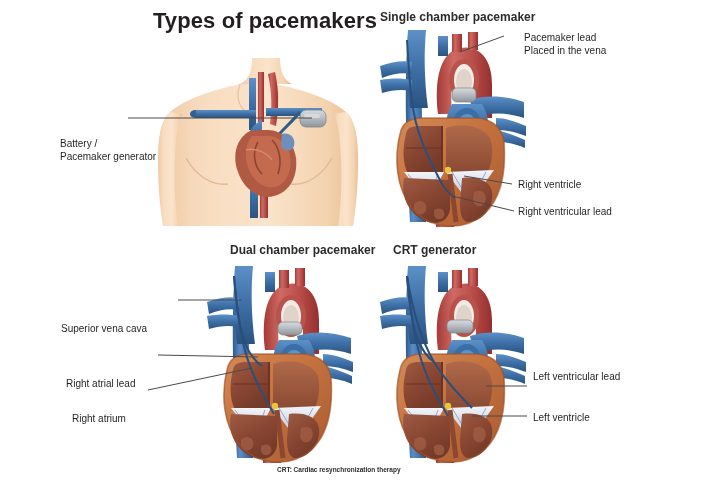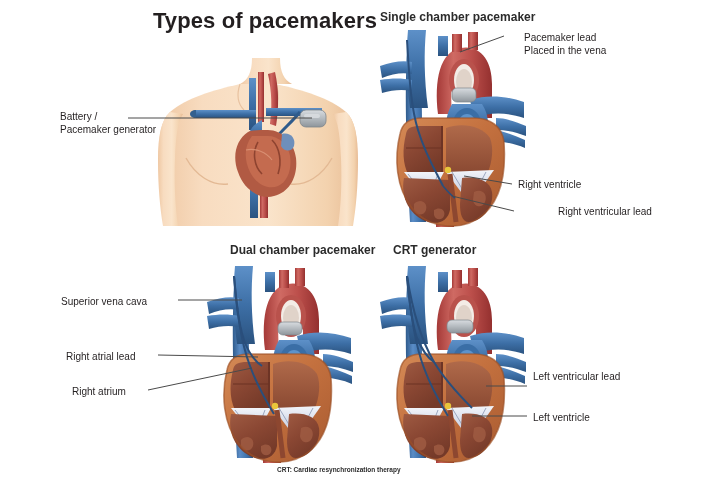--- a/index.html
+++ b/index.html
@@ -10,25 +10,25 @@
          font-size:22px;font-weight:bold;color:#231f20;letter-spacing:0.1px;}
   .panel-caption{position:absolute;font-size:12px;font-weight:bold;color:#2b2b2b;
                  white-space:nowrap;}
   .cap-single{left:380px;top:10px;}
   .cap-dual{left:201px;top:243px;padding-left:29px;}
   .cap-crt{left:393px;top:243px;}
   .footnote{position:absolute;left:277px;top:466px;font-size:6.5px;font-weight:bold;
             color:#2b2b2b;white-space:nowrap;}
   .lbl{position:absolute;font-size:10px;color:#231f20;line-height:13px;white-space:nowrap;}
   .lbl.r{text-align:left;}
-  .lbl.l{text-align:left;}
+  .lbl.l{text-align:left;margin-top:27px;}
   .l-battery{left:60px;top:110px;}
   .l-pmlead{left:524px;top:31px;}
   .l-rv{left:518px;top:178px;}
-  .l-rvlead{left:518px;top:205px;margin-left:40px;}
+  .l-rvlead{left:518px;top:205px;}
   .l-svc{left:61px;top:295px;}
   .l-ral{left:66px;top:350px;}
   .l-ra{left:72px;top:385px;}
   .l-lvl{left:533px;top:370px;}
   .l-lv{left:533px;top:411px;}
   svg{display:block;}
 </style>
 </head>
 <body>
 

